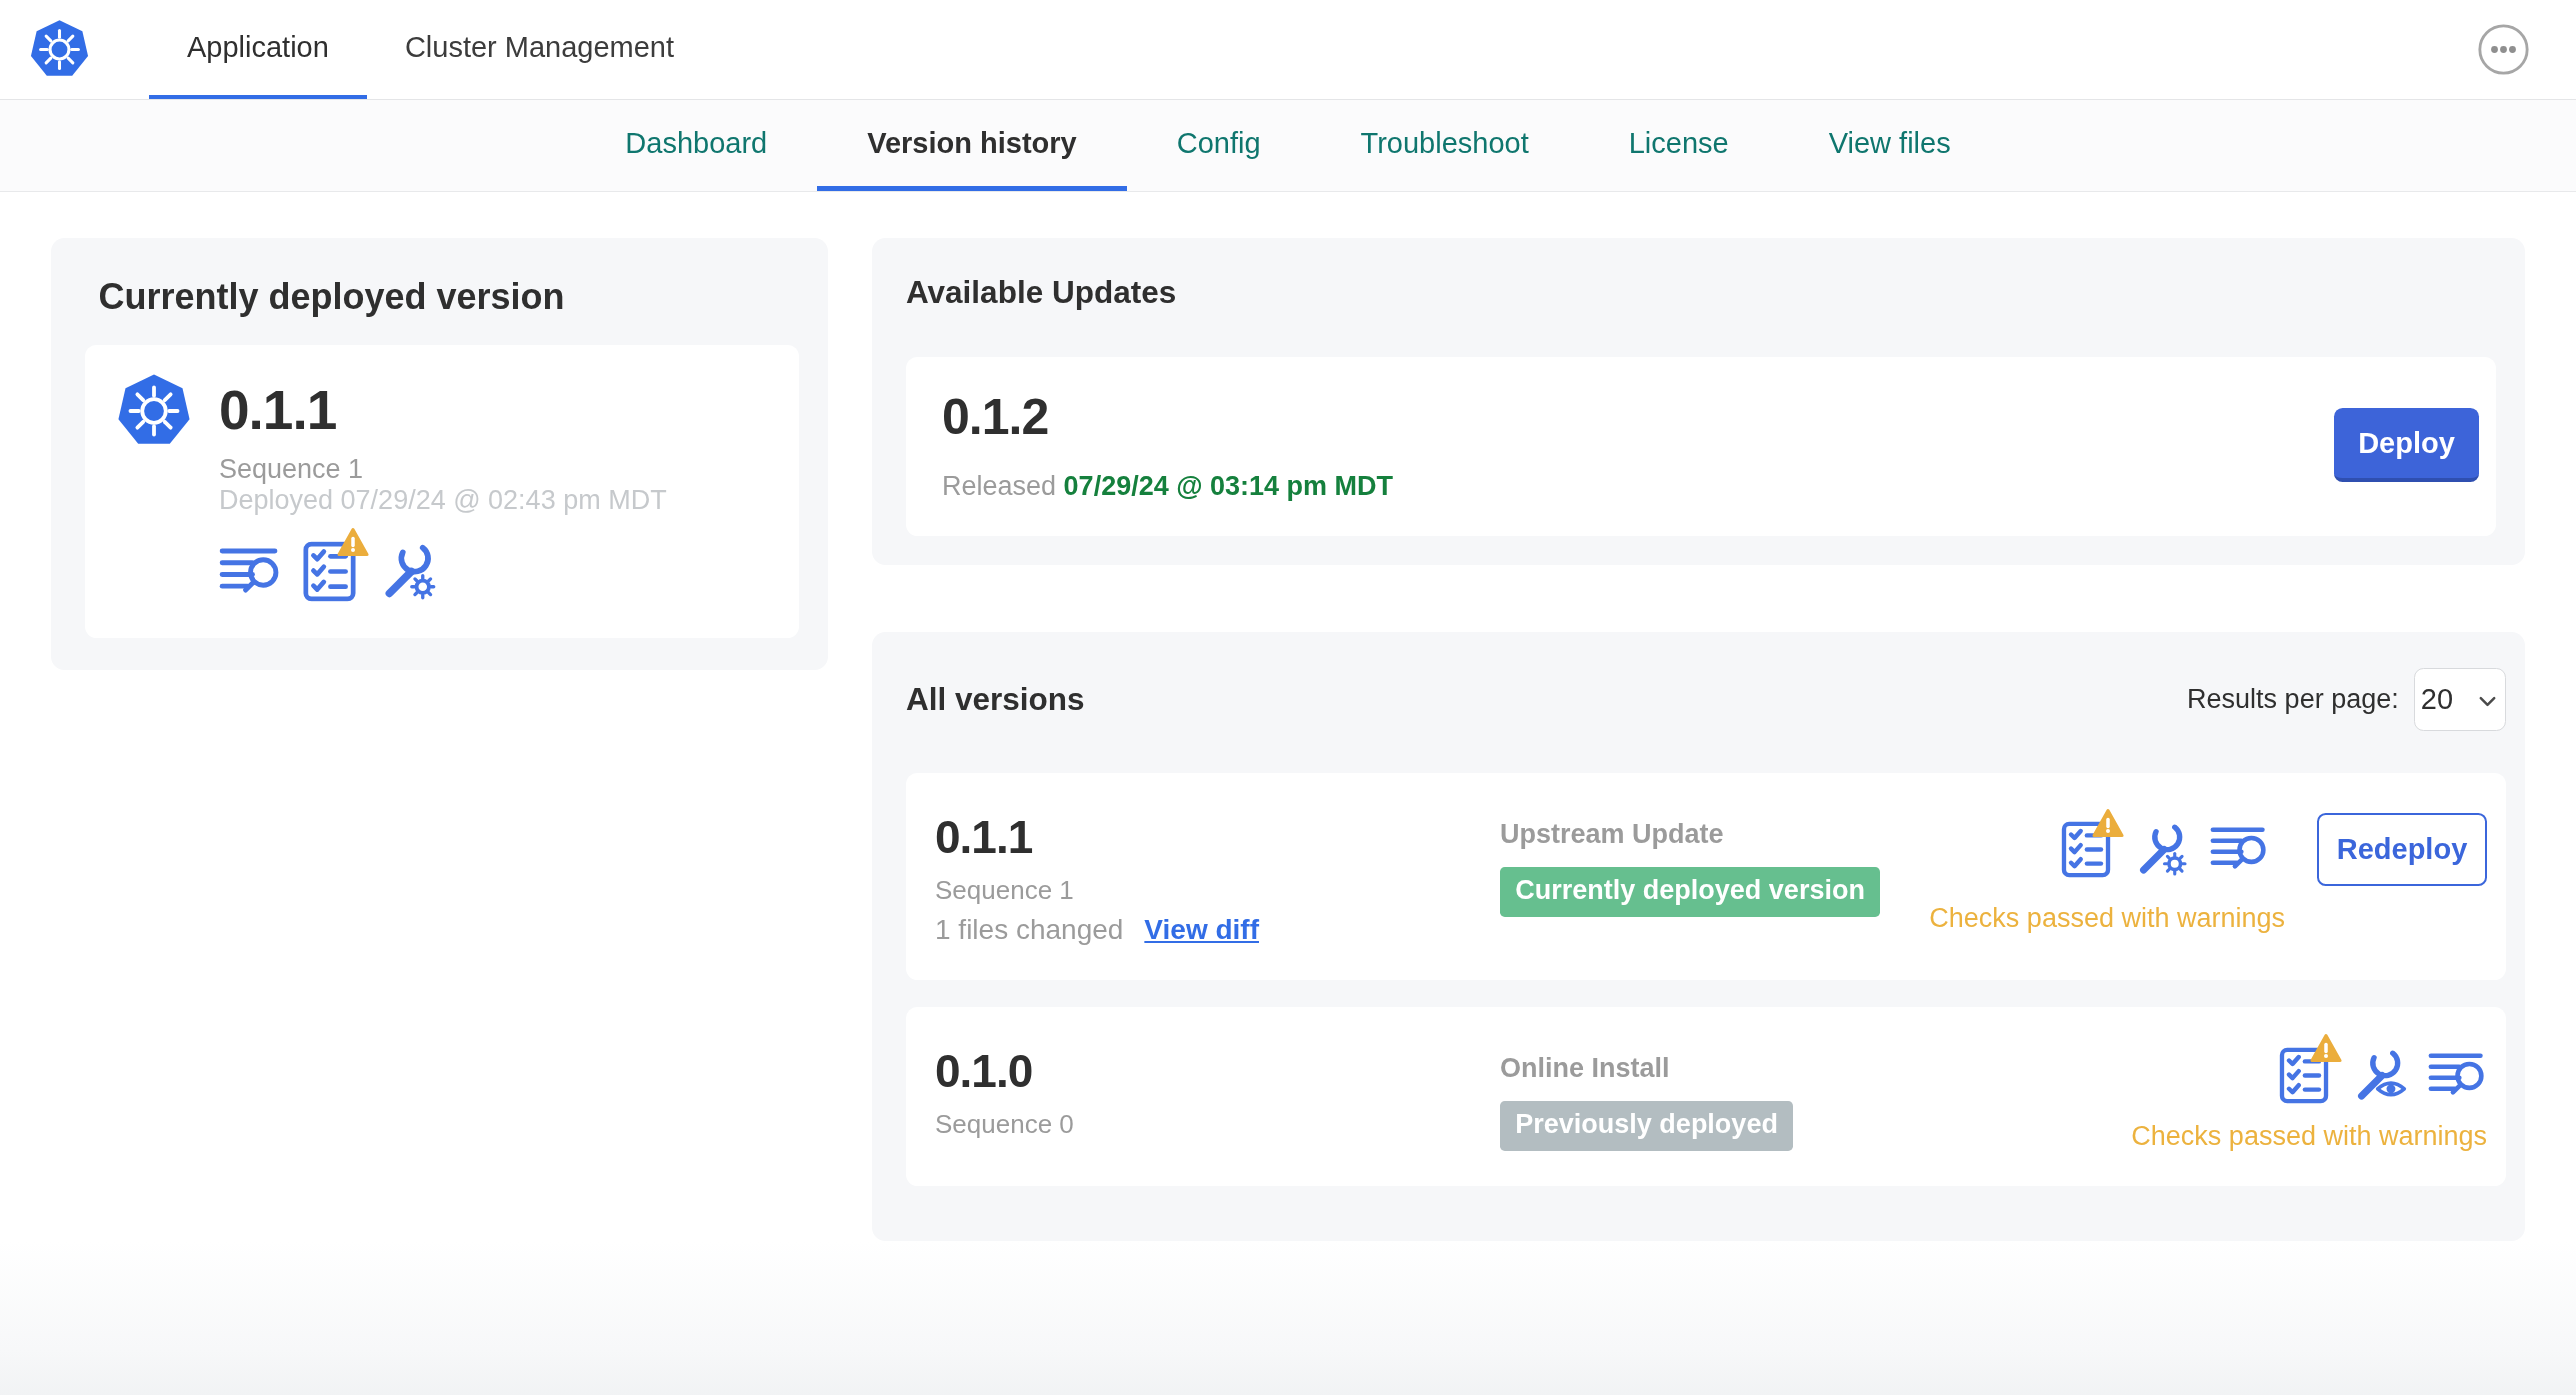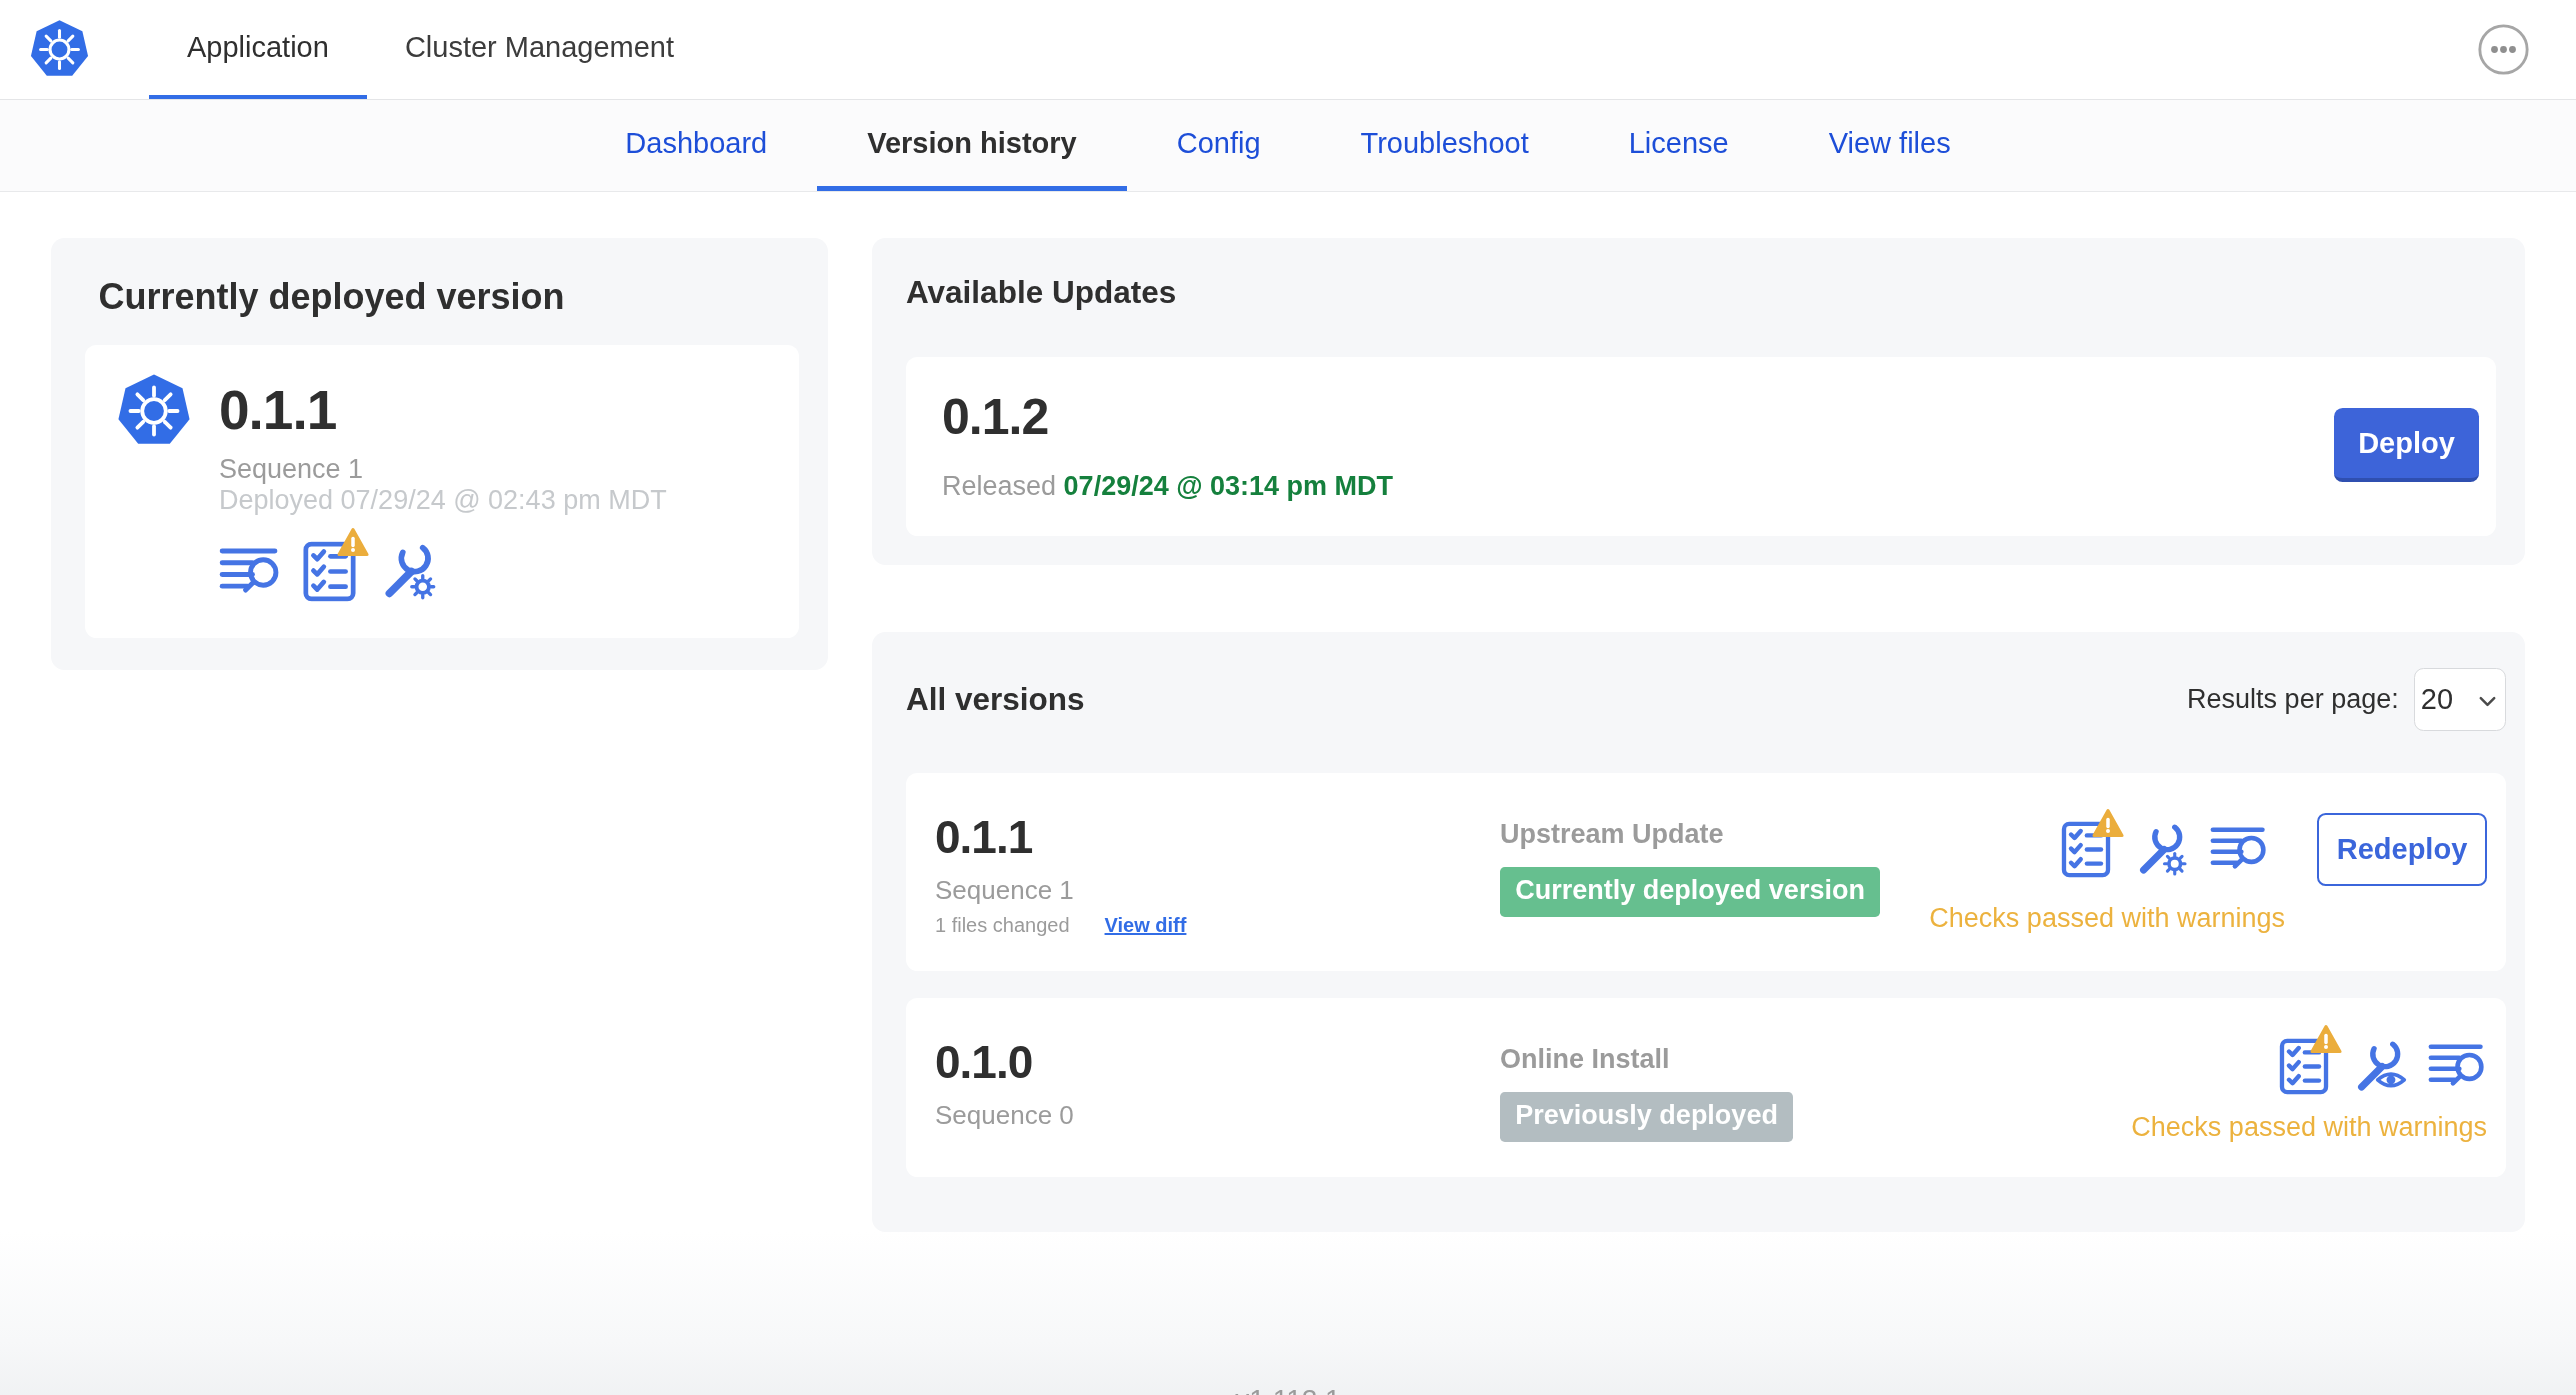--- a/index.html
+++ b/index.html
@@ -17,21 +17,21 @@
   .top-tab.active { border-bottom-color:#326DE6; color:#2F2F2F; }
   .topbar .spacer { flex:1; }
   .more-btn { align-self:center; margin-right:46px; width:53px; height:53px;
     background:none; border:none; cursor:pointer; padding:0; }
   .more-btn svg { width:53px; height:53px; }
 
   
   .subnav { height:92px; background:#FBFBFC; border-bottom:1.9px solid #E8E9EB;
     display:flex; justify-content:center; }
   .subnav-tab { display:flex; align-items:center; padding:0 50px; font-size:29px;
-    color:#1d4ed8; border-bottom:5.7px solid transparent; cursor:pointer; }
+    color:#0f766e; border-bottom:5.7px solid transparent; cursor:pointer; }
   .subnav-tab.active { color:#2F2F2F; font-weight:600; border-bottom-color:#326DE6; }
 
   
   .content { display:flex; align-items:flex-start; padding:46px 51px 0; gap:44px; background:#fff; }
   .panel { background:#F6F7F9; border-radius:13.4px; }
   .panel-left { width:777px; padding:38px 29px 32px 34px; flex-shrink:0; }
   .panel-left h2 { font-size:36px; font-weight:700; color:#2F2F2F; margin:0 0 27px 13.4px; }
 
   .deployed-card { background:#fff; border-radius:11.5px; padding:25px 27px 36px 31px; }
   .dc-top { display:flex; gap:27px; }
@@ -67,21 +67,21 @@
     border-radius:9.5px; display:flex; align-items:center; justify-content:center;
     gap:23px; font-size:29px; color:#2F2F2F; cursor:pointer; }
   .rpp-select svg { width:23px; height:23px; margin-top:3.8px; }
 
   .version-row { background:#fff; border-radius:11.5px; padding:38px 19px 34px 29px;
     display:flex; align-items:flex-start; margin-bottom:27px; }
   .version-row:last-child { margin-bottom:0; }
   .vr-left { width:565px; flex-shrink:0; }
   .vr-version { font-size:46px; font-weight:800; letter-spacing:-1px; line-height:1.15; color:#2F2F2F; }
   .vr-seq { font-size:26px; color:#9B9B9B; margin-top:11.5px; }
-  .vr-files { font-size:20px; color:#9B9B9B; margin-top:7.6px; display:flex; gap:35px; align-items:baseline; }
+  .vr-files { font-size:28px; color:#9B9B9B; margin-top:7.6px; display:flex; gap:21px; align-items:baseline; }
   .diff-link { color:#326DE6; font-weight:600; text-decoration:underline; cursor:pointer; }
   .vr-mid { flex:1; padding-top:7.6px; }
   .vr-source { font-size:27px; font-weight:700; color:#9B9B9B; }
   .badge { display:inline-block; margin-top:17px; font-size:27px; font-weight:600;
     color:#fff; padding:8.6px 15.3px 10.5px; border-radius:4.8px; }
   .badge.green { background:#66BF8F; }
   .badge.gray  { background:#B3BDC1; }
   .vr-right { margin-left:auto; display:flex; flex-direction:column; align-items:flex-end; padding-top:1.9px; }
   .vr-actions { display:flex; align-items:center; gap:48px; }
   .redeploy-btn { width:170px; height:73px; background:#fff; border:2.9px solid #3B66DB;

